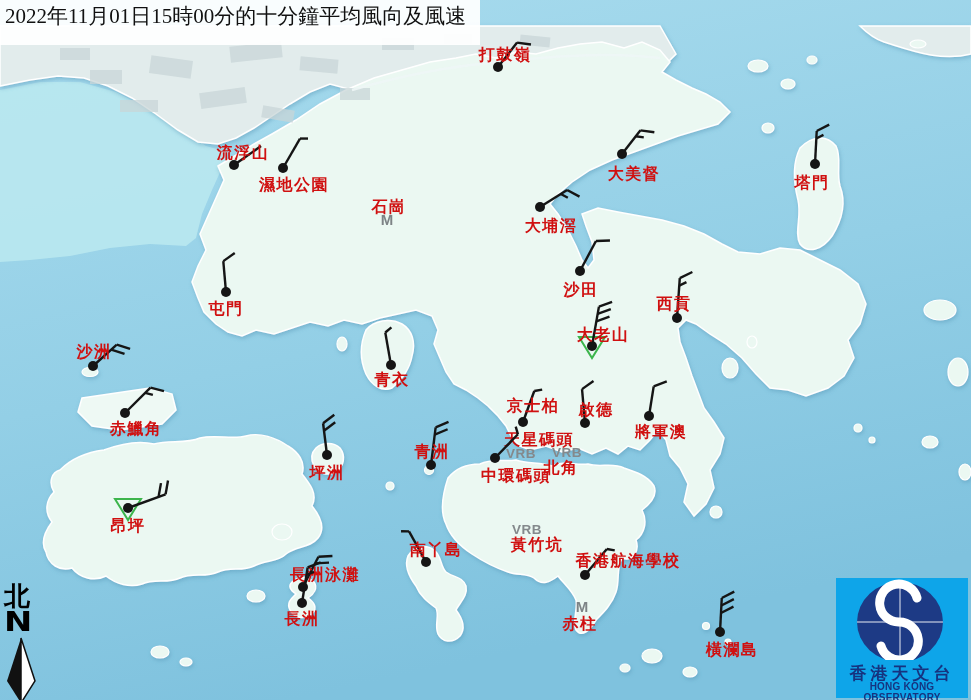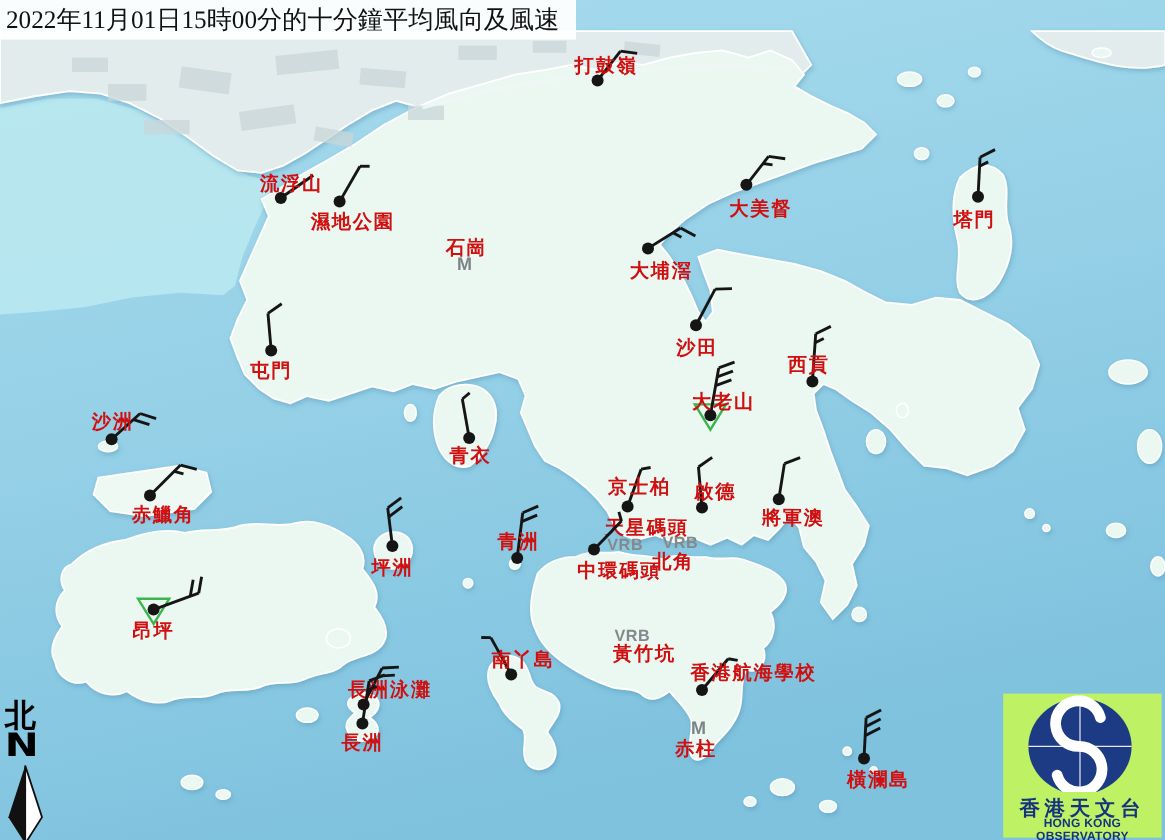--- a/index.html
+++ b/index.html
@@ -1,28 +1,28 @@
 <!DOCTYPE html>
 <html><head>
 <meta charset="utf-8">
 <style>
   html,body{margin:0;padding:0;background:#666;}
   .wrap{position:relative;width:971px;height:700px;overflow:hidden;
         font-family:"Liberation Sans","DejaVu Sans",sans-serif;}
   .wrap > *{position:absolute;}
   #basemap{left:0;top:0;}
-  .title-bar{left:0;top:0;background:rgba(255,255,255,.93);padding:3px 14px 4px 5px;
+  .title-bar{left:0;top:0;background:rgba(255,255,255,.93);padding:3px 14px 16px 5px;
              font:21px/26px "Liberation Serif","DejaVu Serif",serif;color:#111;white-space:nowrap;}
   .stlabel{font:600 16px "Liberation Serif","DejaVu Serif",serif;letter-spacing:1.5px;text-anchor:middle;}
   .vrb{font:700 13.5px "Liberation Sans",sans-serif;fill:#84898c;text-anchor:middle;letter-spacing:.5px;}
   .mmark{font:700 15px "Liberation Sans",sans-serif;fill:#7d8386;text-anchor:middle;}
   .compass{left:4px;top:584px;width:44px;text-align:left;color:#000;}
   .compass .hanzi{display:block;font:700 26px "Liberation Serif",serif;line-height:26px;}
   .compass .nletter{display:block;font:900 27px "DejaVu Sans",sans-serif;line-height:24px;transform:scaleX(1.25);transform-origin:left;}
-  .logo{left:836px;top:578px;width:132px;height:120px;background:#bef264;text-align:center;}
+  .logo{left:836px;top:578px;width:132px;height:120px;background:#0ea5e9;text-align:center;}
   .logo .cn{position:absolute;left:0;right:0;top:84px;font:700 17px "Liberation Serif",serif;
             color:#16337f;letter-spacing:4px;}
   .logo .en{position:absolute;left:0;right:0;top:103px;font:700 10px "Liberation Sans",sans-serif;
             color:#16337f;letter-spacing:.2px;}
 </style>
 </head>
 <body>
 
 <div class="wrap">
 

